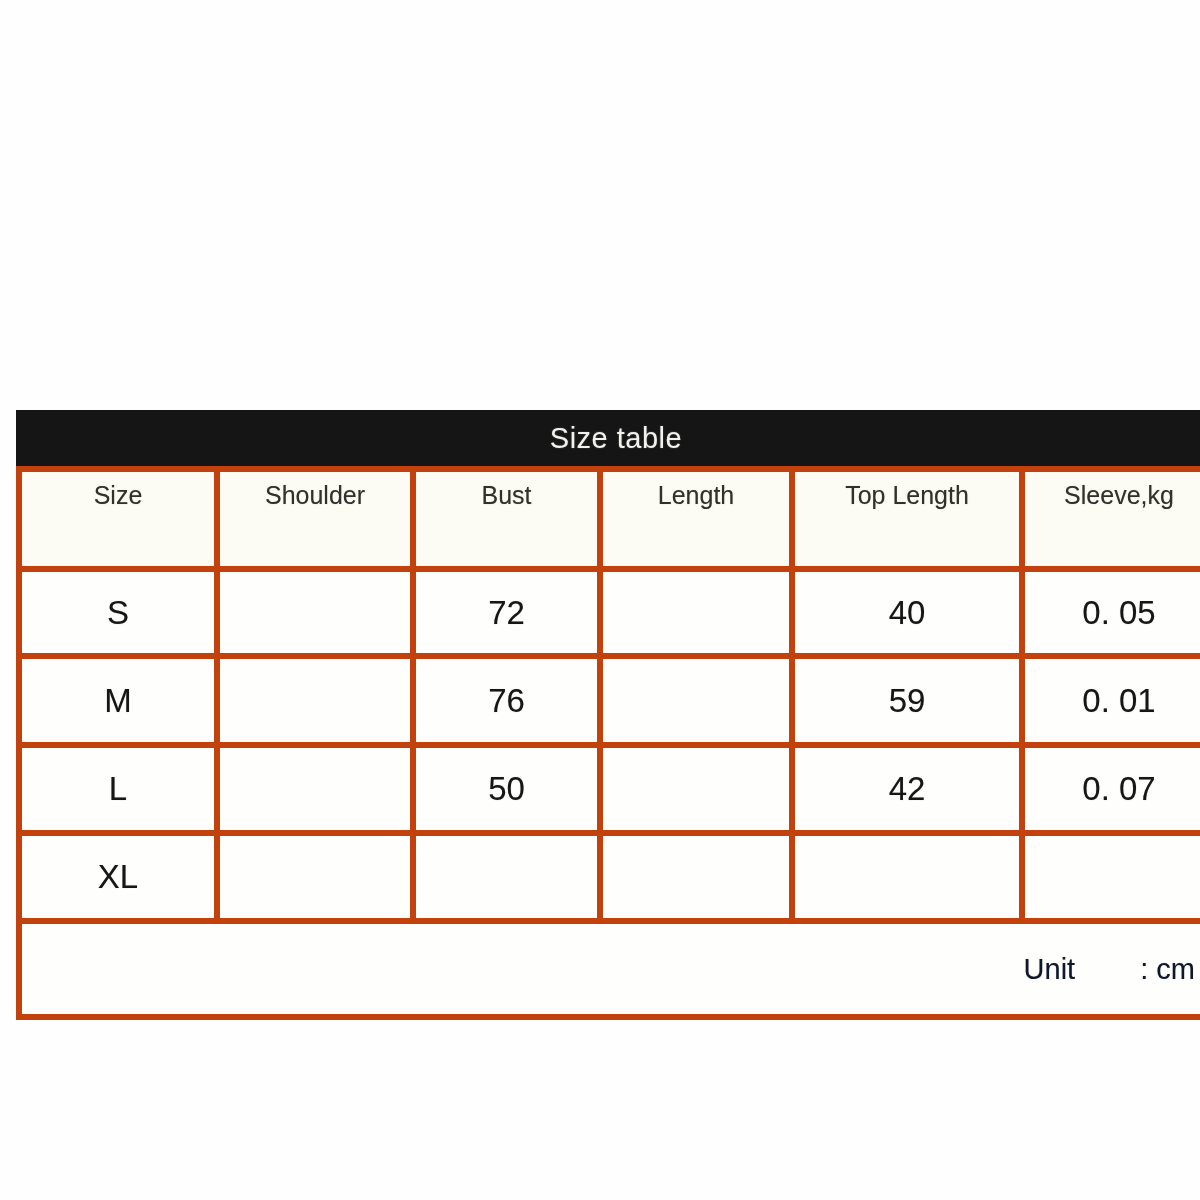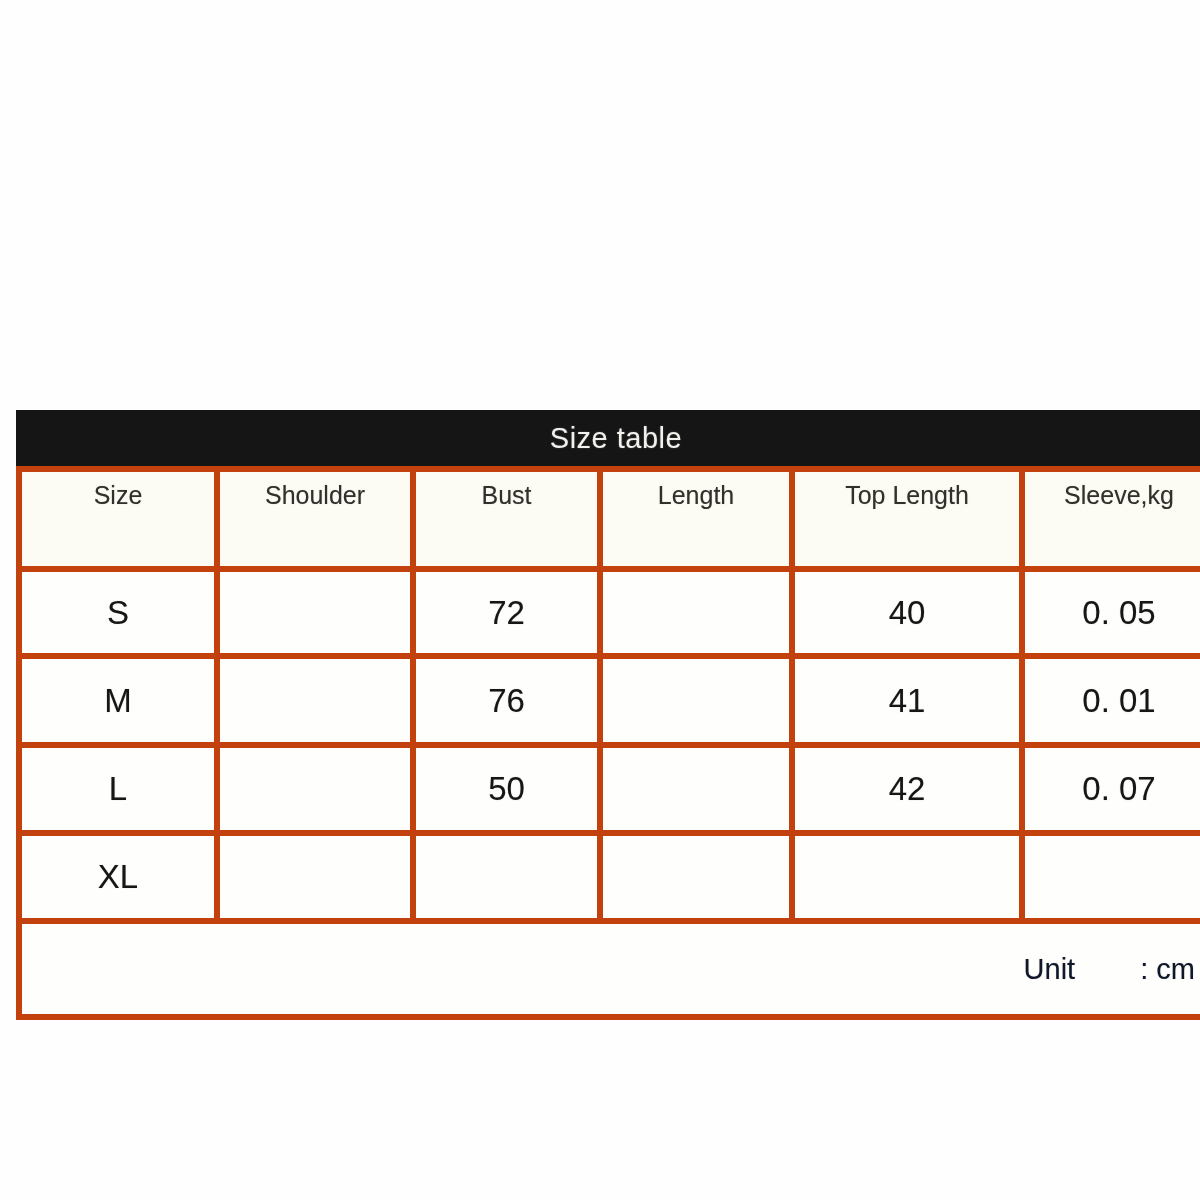--- a/index.html
+++ b/index.html
@@ -134,21 +134,21 @@
           <td>72</td>
           <td></td>
           <td>40</td>
           <td>0. 05</td>
         </tr>
         <tr class="row-m">
           <td class="size-cell">M</td>
           <td></td>
           <td>76</td>
           <td></td>
-          <td>41</td>
+          <td>59</td>
           <td>0. 01</td>
         </tr>
         <tr class="row-l">
           <td class="size-cell">L</td>
           <td></td>
           <td>50</td>
           <td></td>
           <td>42</td>
           <td>0. 07</td>
         </tr>

